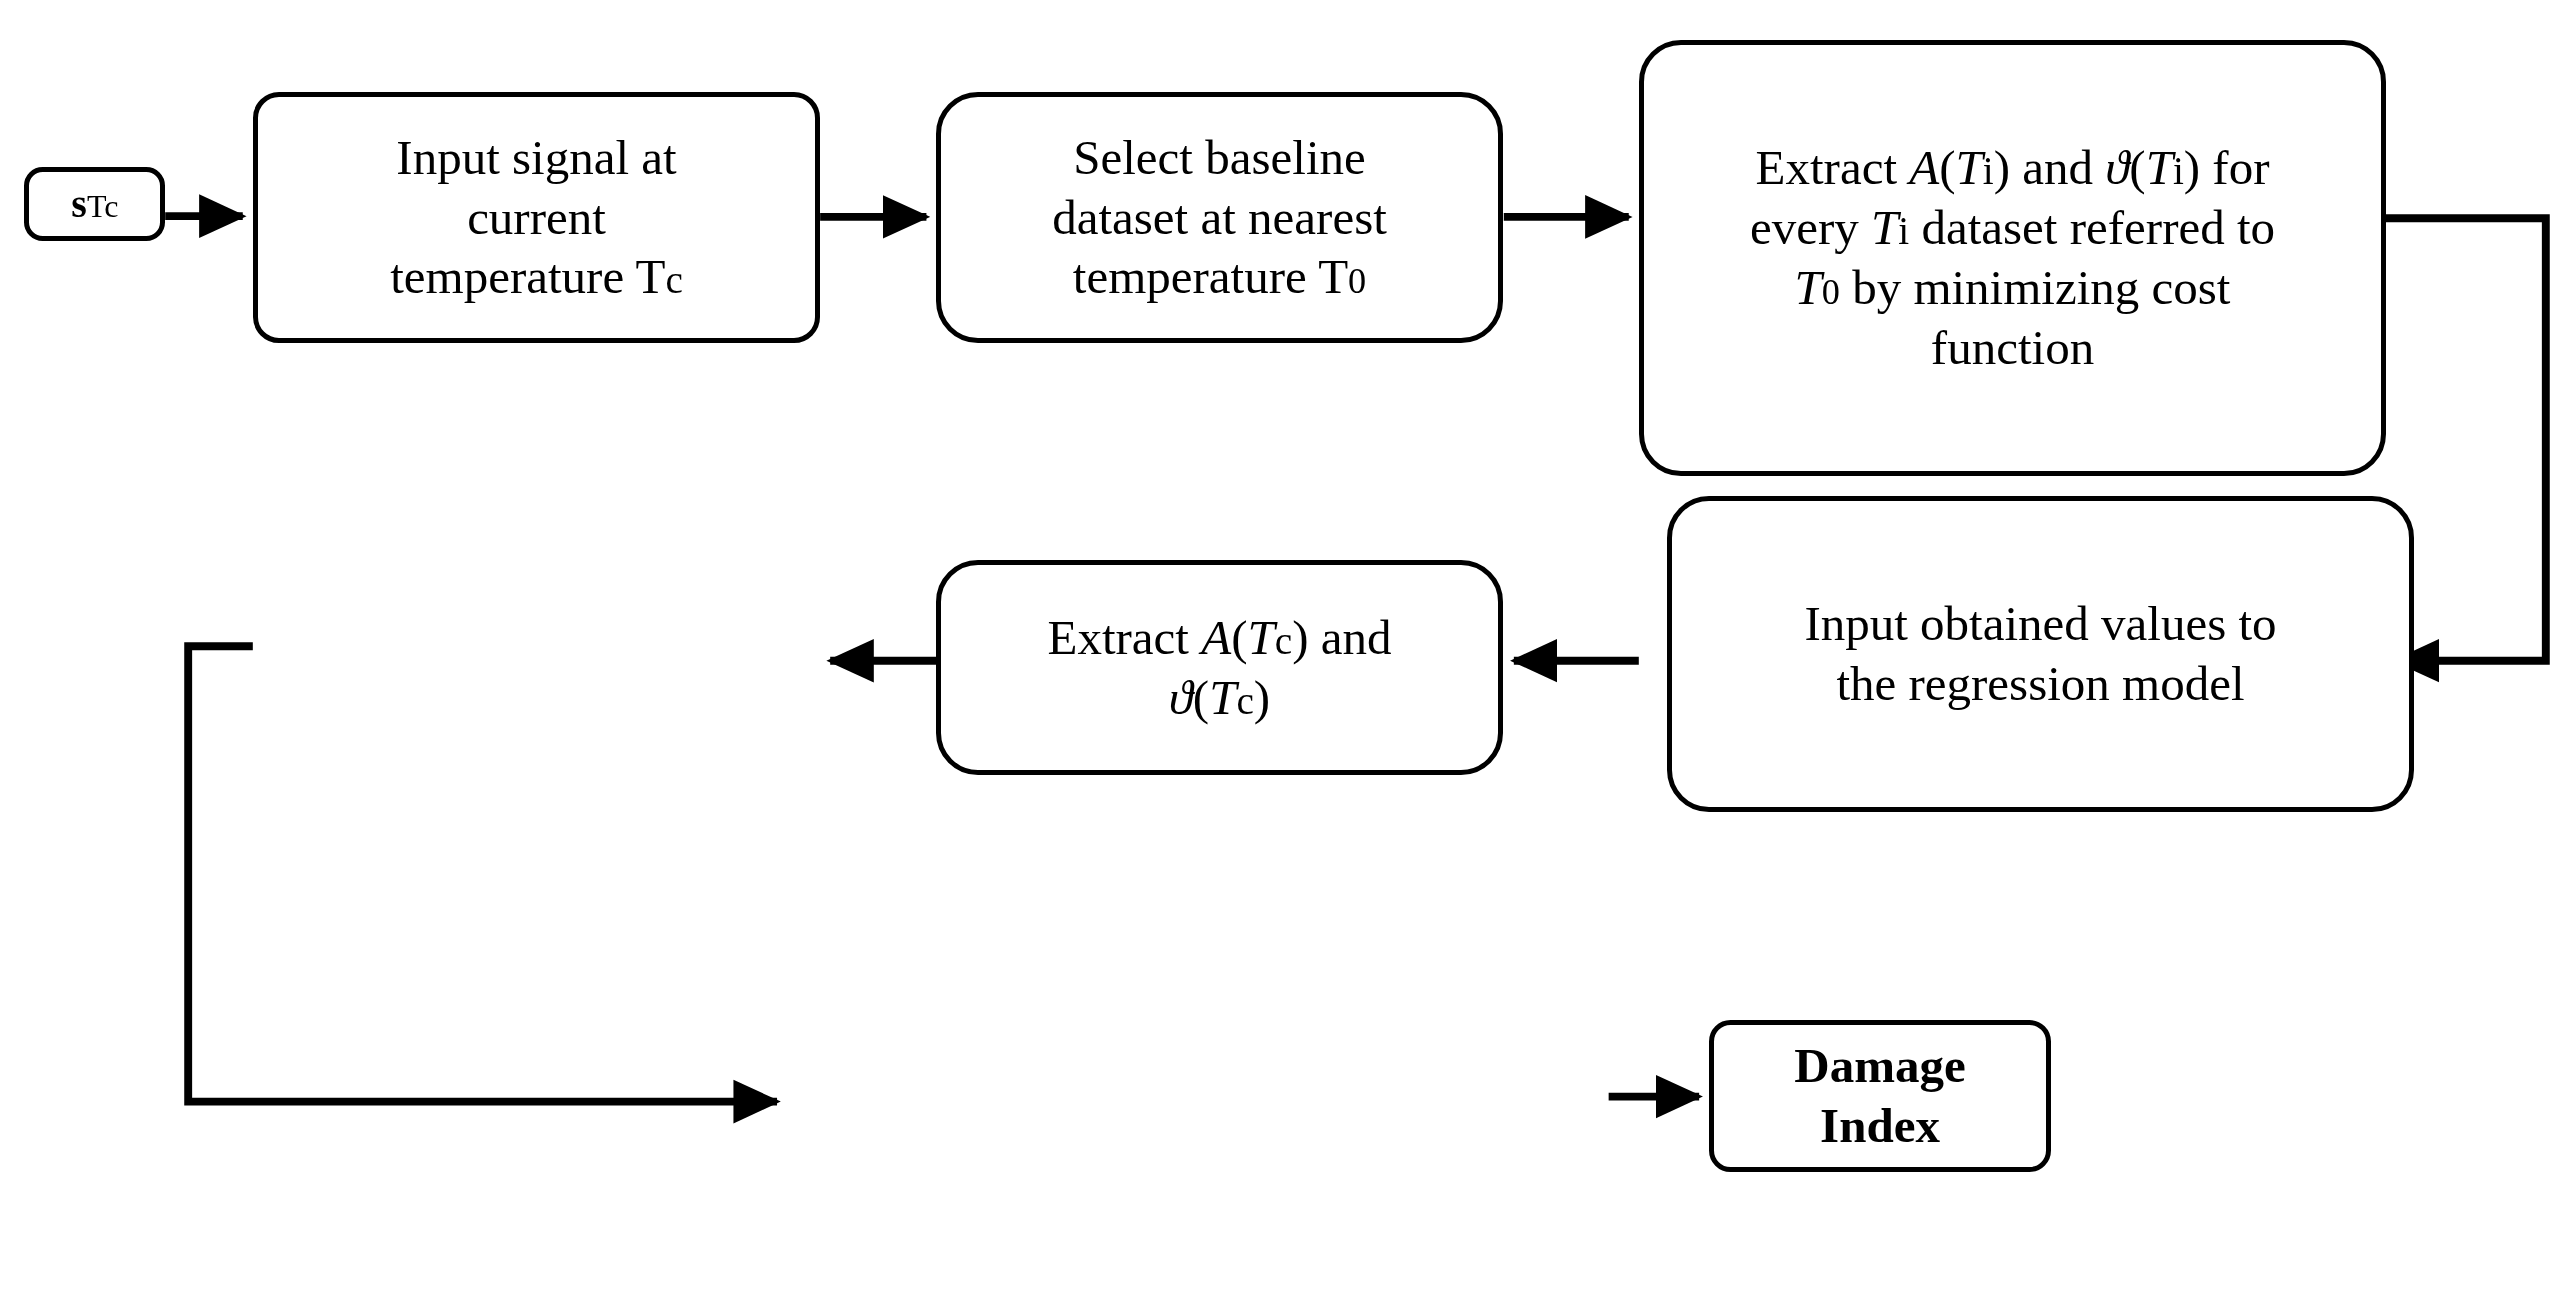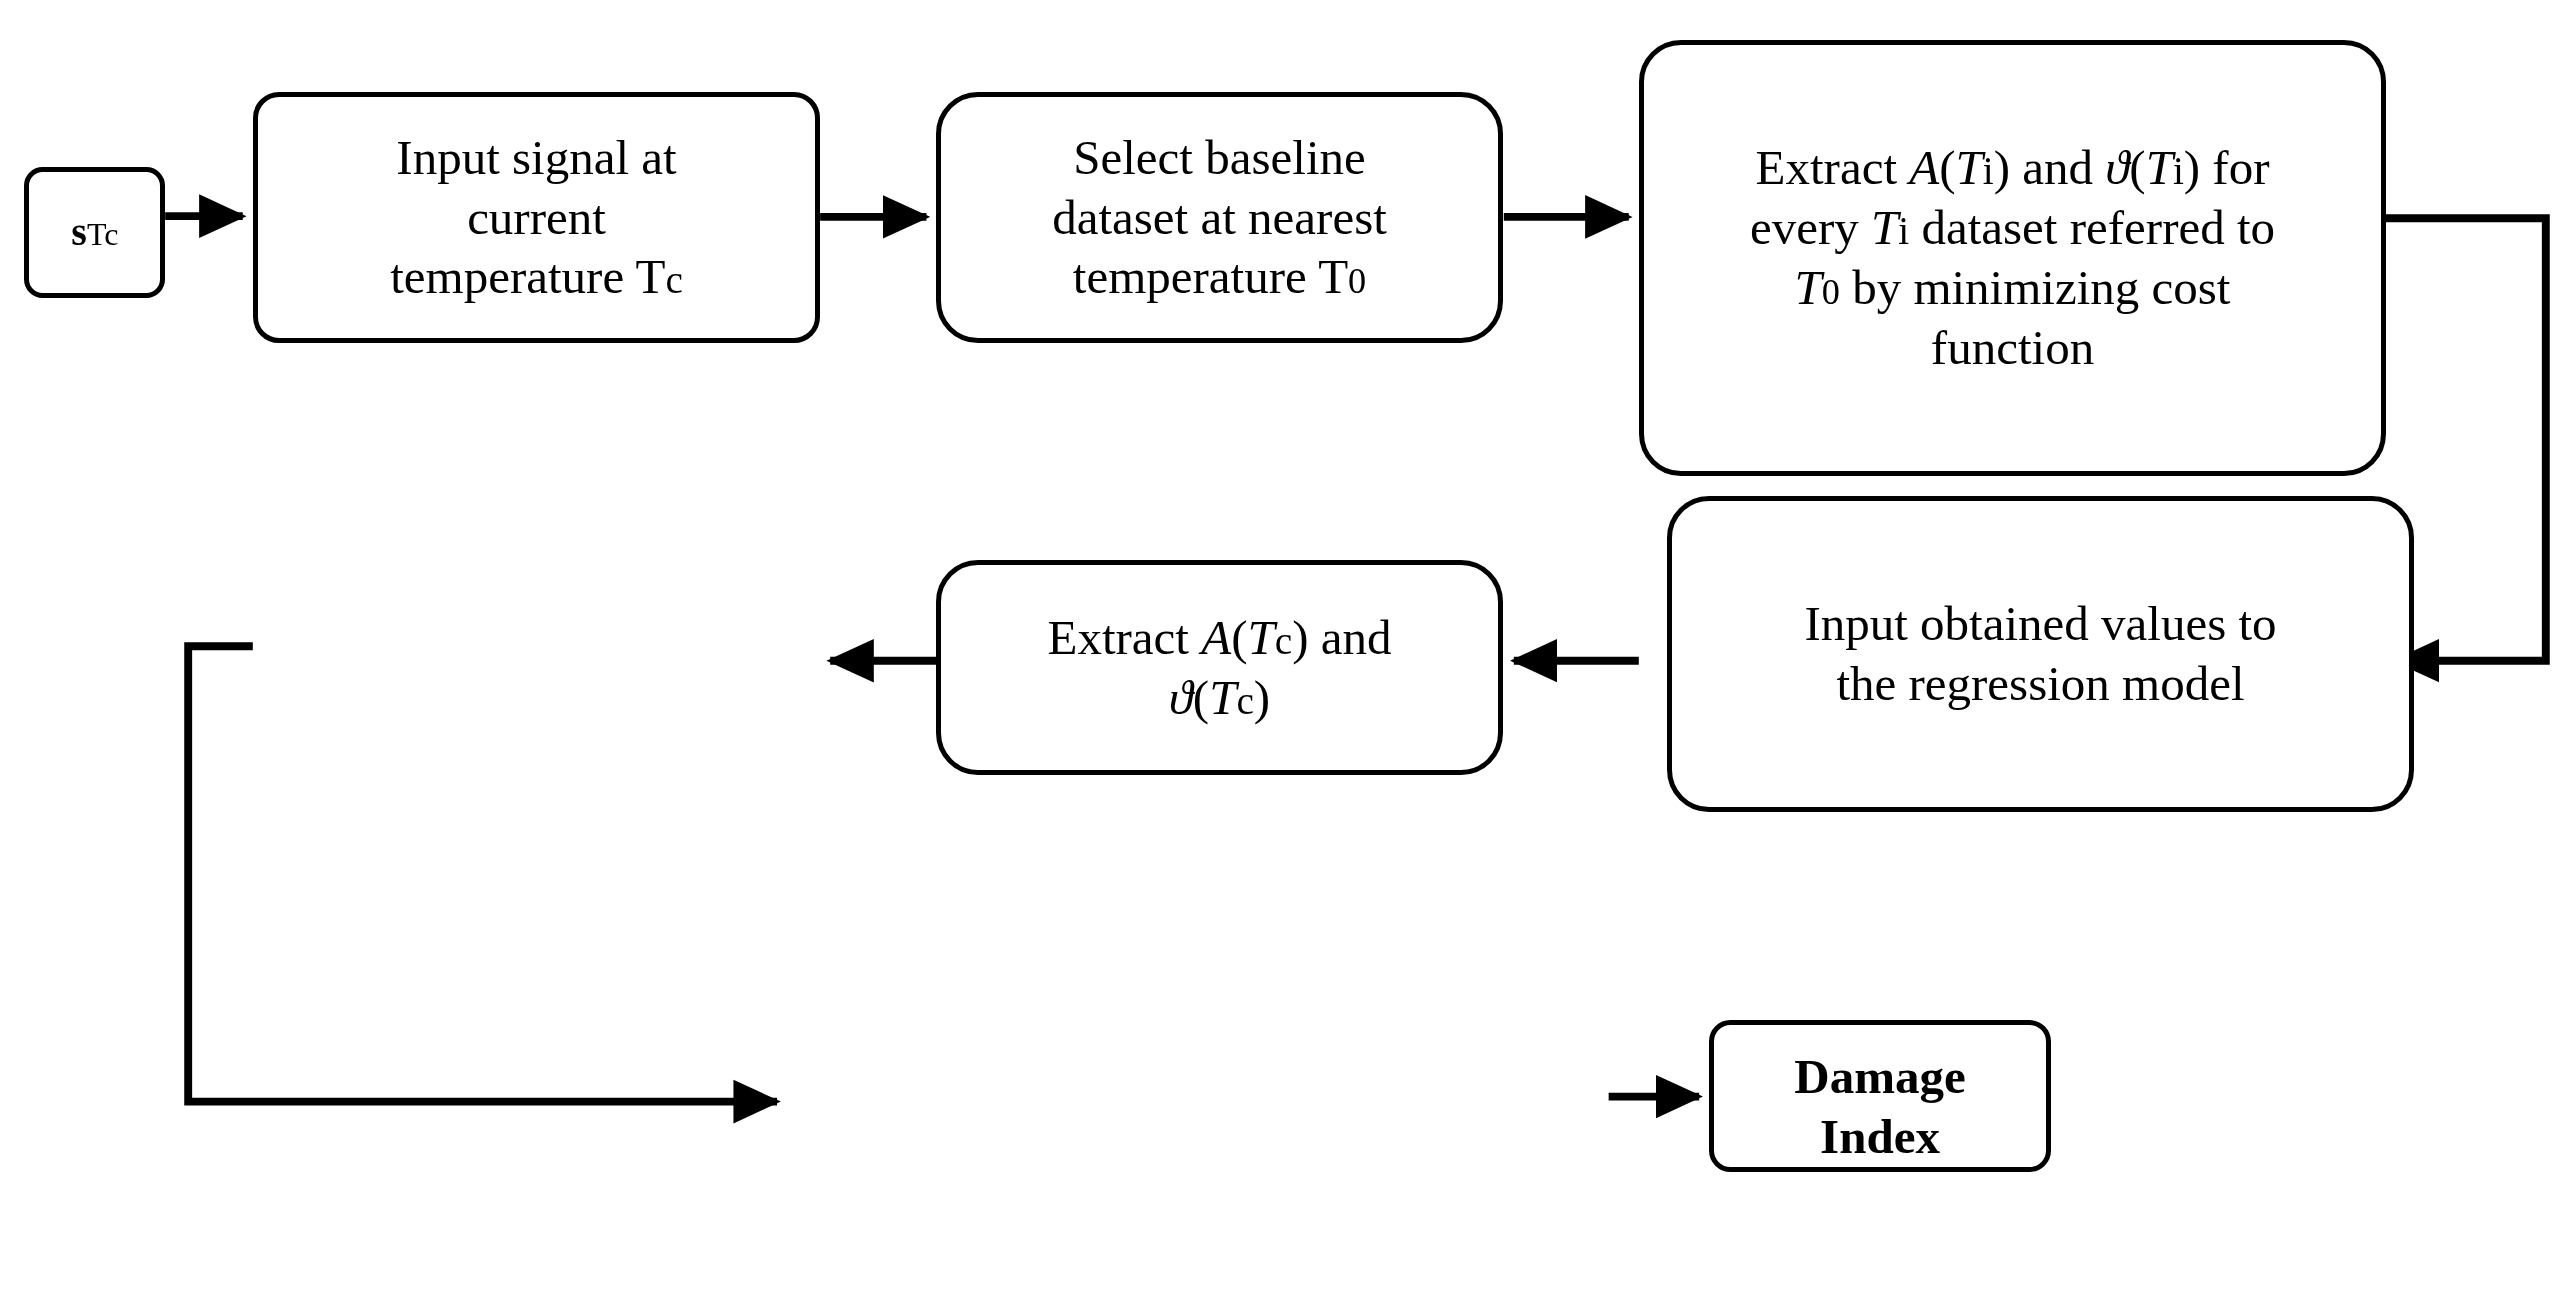--- a/index.html
+++ b/index.html
@@ -34,29 +34,29 @@
     color: #000000;
     line-height: 1.22;
   }
   .node .txt {
     display: block;
     width: 100%;
     padding: 0 7.2px;
     box-sizing: border-box;
   }
   
-  #node-source  { left: 24.4px;   top: 167px;  width: 141px;  height: 131px; border-radius: 18.7px; font-size: 40px; }
+  #node-source  { left: 24.4px;   top: 167px;  width: 141px;  height: 74px; border-radius: 18.7px; font-size: 40px; }
   #node-step1   { left: 253px;  top: 92px;  width: 567px;  height: 251px; border-radius: 26px; font-size: 49px; }
   #node-step2   { left: 936px; top: 92px;  width: 567px;  height: 251px; border-radius: 42px; font-size: 49px; text-align: center; }
   #node-step3   { left: 1639px; top: 40px;   width: 747px; height: 436px; border-radius: 42px; font-size: 49px; }
   #node-step4   { left: 1639px; top: 496px;  width: 747px; height: 316px; border-radius: 42px; font-size: 49px; margin-left: 28px; }
   #node-step5   { left: 936px; top: 560px;  width: 567px;  height: 215px; border-radius: 42px; font-size: 49px; }
   #node-step6   { left: 253px;  top: 560px;  width: 567px;  height: 215px; border-radius: 42px; font-size: 49px; }
   #node-step7   { left: 787px; top: 921px; width: 822px; height: 359px; border-radius: 42px; font-size: 49px; }
-  #node-output  { left: 1709px; top: 1020px; width: 342px;  height: 152px; border-radius: 21.5px; font-size: 49px; font-weight: bold; align-items: flex-end; }
+  #node-output  { left: 1709px; top: 1020px; width: 342px;  height: 152px; border-radius: 21.5px; font-size: 49px; font-weight: bold; }
 
   .it  { font-style: italic; }
   .bd  { font-weight: bold; }
   .sc  { font-size: 0.80em; }
   .sub { font-size: 0.74em; }
 </style>
 </head>
 <body>
 
 <div id="canvas">

